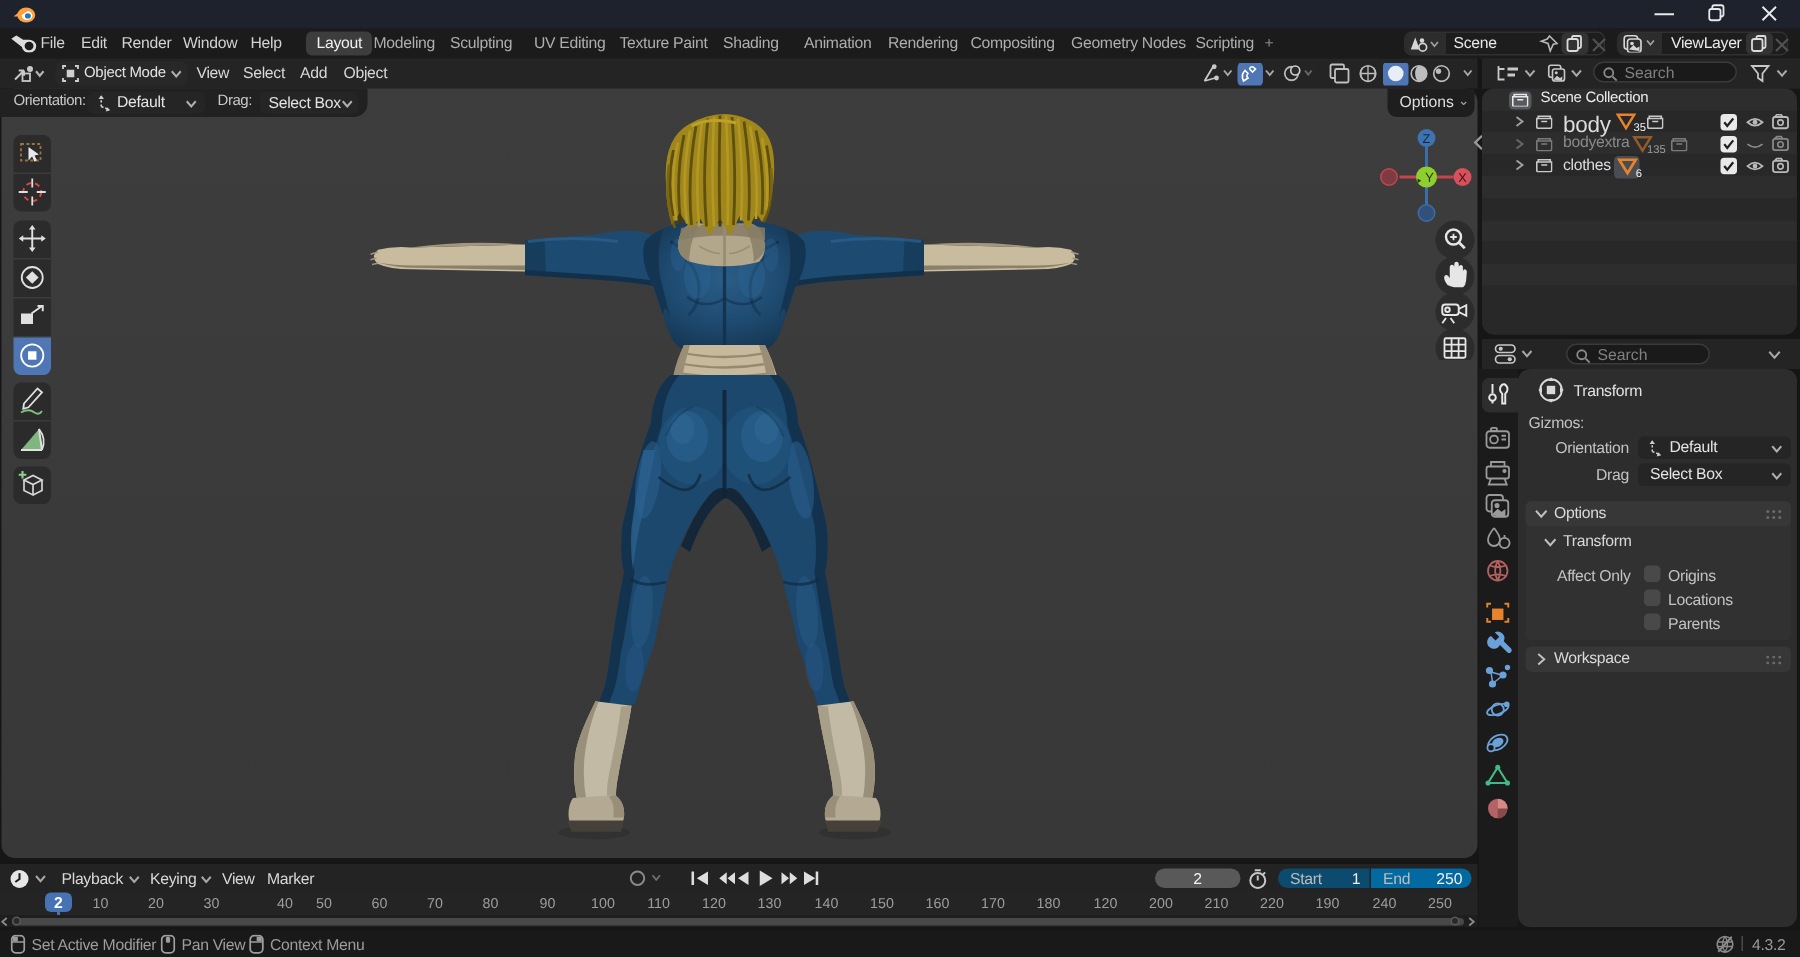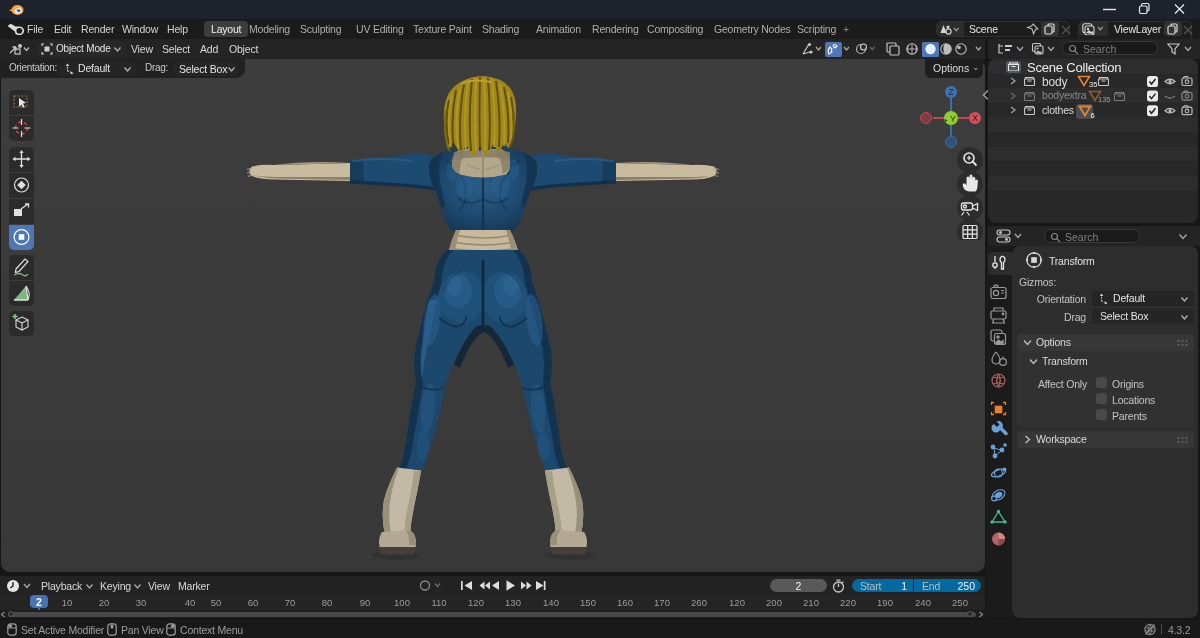--- a/index.html
+++ b/index.html
@@ -103,21 +103,21 @@
       <div class="abs" style="left:104px;top:0px;width:18px;height:14px;background:#333;border-radius:3px"></div>
       <svg class="abs" style="left:107px;top:1px" width="12" height="12" viewBox="0 0 12 12">
         <rect x="1" y="3" width="7" height="8" rx="1.5" fill="none" stroke="#dcdcdc" stroke-width="1.2"></rect>
         <path d="M4,3 v-1 a1,1 0 0 1 1,-1 h4 a1,1 0 0 1 1,1 v6 a1,1 0 0 1 -1,1 h-1" fill="none" stroke="#dcdcdc" stroke-width="1.2"></path>
       </svg>
       <svg class="abs" style="left:124px;top:3px" width="10" height="10" viewBox="0 0 10 10">
           <path d="M1,1 L9,9 M9,1 L1,9" stroke="#525252" stroke-width="1.4"></path>
         </svg>
     </div>
 
-    <div class="abs" style="left:1078px;top:2px;width:114px;height:32px;background:#1d1d1d;border:1px solid #303030;border-radius:5px">
+    <div class="abs" style="left:1078px;top:2px;width:114px;height:16px;background:#1d1d1d;border:1px solid #303030;border-radius:5px">
       <div class="abs" style="left:0;top:0;width:29px;height:14px;background:#2d2d2d;border-radius:4px 0 0 4px"></div>
       <svg class="abs" style="left:3px;top:1px" width="24" height="12" viewBox="0 0 24 12">
         <rect x="0.8" y="0.8" width="9" height="9" rx="2" fill="none" stroke="#d6d6d6" stroke-width="1.1"></rect>
         <rect x="3" y="3" width="9" height="9" rx="2" fill="#2d2d2d" stroke="#d6d6d6" stroke-width="1.1"></rect>
         <circle cx="6" cy="6" r="1.2" fill="#d6d6d6"></circle>
         <path d="M4,10 l3,-3 l2,2 l2,-1 v3 z" fill="#d6d6d6"></path>
         <path d="M16,4 l2.3,2.8 l2.3,-2.8" stroke="#a0a0a0" stroke-width="1.2" fill="none"></path>
       </svg>
       <span class="abs txt" style="left:35px;top:1px;font-size:10.5px;color:#e8e8e8">ViewLayer</span>
       <div class="abs" style="left:85px;top:0px;width:18px;height:14px;background:#333;border-radius:3px"></div>
@@ -477,29 +477,29 @@
     <div class="orow" style="top:73px;background:#282828"></div>
     <div class="orow" style="top:87.6px;background:#2d2d2d"></div>
     <div class="orow" style="top:102.2px;background:#282828"></div>
     <div class="orow" style="top:116.8px;background:#2d2d2d"></div>
     <div class="orow" style="top:131.4px;background:#282828;height:32.6px;border-radius:0 0 8px 8px"></div>
     
     <div class="abs" style="left:18px;top:1.5px;width:15px;height:12px;background:#565a5e;border-radius:3px"></div>
     <svg class="abs" style="left:20px;top:3px" width="11" height="9" viewBox="0 0 11 9">
         <path d="M0.5,2.5 h10 v5.5 a1,1 0 0 1 -1,1 h-8 a1,1 0 0 1 -1,-1 Z M1.5,2.5 v-1.5 h8 v1.5 M3.5,4.5 h4" stroke="#e8e8e8" stroke-width="1.1" fill="none"></path>
       </svg>
-    <span class="abs txt" style="left:39px;top:1px;font-size:13px;color:#ececec;letter-spacing:-0.2px">Scene Collection</span>
+    <span class="abs txt" style="left:39px;top:1px;font-size:10px;color:#ececec;letter-spacing:-0.2px">Scene Collection</span>
     
     <svg class="abs" style="left:21px;top:18px" width="8" height="8" viewBox="0 0 8 8">
         <path d="M2,1 l4,3 l-4,3" fill="none" stroke="#9f9f9f" stroke-width="1.3"></path>
       </svg>
     <svg class="abs" style="left:36px;top:17px" width="11" height="10" viewBox="0 0 11 9">
         <path d="M0.5,2.5 h10 v5.5 a1,1 0 0 1 -1,1 h-8 a1,1 0 0 1 -1,-1 Z M1.5,2.5 v-1.5 h8 v1.5 M3.5,4.5 h4" stroke="#c9c9c9" stroke-width="1.1" fill="none"></path>
       </svg>
-    <span class="abs txt" style="left:54px;top:15.6px;font-size:12px;color:#dcdcdc;letter-spacing:-0.2px">body</span>
+    <span class="abs txt" style="left:54px;top:15.6px;font-size:15px;color:#dcdcdc;letter-spacing:-0.2px">body</span>
     <svg class="abs" style="left:89px;top:16px" width="22" height="13" viewBox="0 0 22 13">
       <path d="M1.5,1.5 h11 l-5.5,9 z" fill="none" stroke="#e8832d" stroke-width="1.6"></path>
       <text x="12" y="12" font-size="7.5" fill="#efefef" font-family="Liberation Sans">35</text>
     </svg>
     <svg class="abs" style="left:110px;top:17px" width="11" height="10" viewBox="0 0 11 9">
         <path d="M0.5,2.5 h10 v5.5 a1,1 0 0 1 -1,1 h-8 a1,1 0 0 1 -1,-1 Z M1.5,2.5 v-1.5 h8 v1.5 M3.5,4.5 h4" stroke="#c9c9c9" stroke-width="1.1" fill="none"></path>
       </svg>
     
     <svg class="abs" style="left:21px;top:32.5px;opacity:0.5" width="8" height="8" viewBox="0 0 8 8">
         <path d="M2,1 l4,3 l-4,3" fill="none" stroke="#9f9f9f" stroke-width="1.3"></path>
@@ -774,21 +774,21 @@
       </g>
     </svg>
 
     <div class="abs" style="left:770px;top:2.5px;width:57px;height:13.5px;background:#595959;border-radius:7px">
       <span class="abs" style="left:0;top:1px;width:57px;text-align:center;color:#f2f2f2;font-size:10.5px">2</span>
     </div>
     <svg class="abs" style="left:831px;top:3px" width="15" height="14" viewBox="0 0 15 14">
       <circle cx="7.5" cy="8" r="5" fill="none" stroke="#c8c8c8" stroke-width="1.3"></circle>
       <path d="M7.5,8 v-3.4 M5.5,1.2 h4 M11,4 l1.4,-1.4" stroke="#c8c8c8" stroke-width="1.3" fill="none"></path>
     </svg>
-    <div class="abs" style="left:852px;top:2.5px;width:61px;height:13.5px;background:#0369a1;border-radius:7px 0 0 7px">
+    <div class="abs" style="left:852px;top:2.5px;width:61px;height:13.5px;background:#0c4a6e;border-radius:7px 0 0 7px">
       <span class="abs txt" style="left:8px;top:1px;color:#bdbdbd;font-size:10.5px;letter-spacing:-0.2px">Start</span>
       <span class="abs txt" style="right:6px;top:1px;color:#efefef;font-size:10.5px">1</span>
     </div>
     <div class="abs" style="left:914px;top:2.5px;width:67px;height:13.5px;background:#0369a1;border-radius:0 7px 7px 0">
       <span class="abs txt" style="left:8px;top:1px;color:#bdbdbd;font-size:10.5px;letter-spacing:-0.2px">End</span>
       <span class="abs txt" style="right:6px;top:1px;color:#efefef;font-size:10.5px">250</span>
     </div>
     <div id="tlruler">
       <div class="rnum" style="left:67px">10</div>
         <div class="rnum" style="left:104px">20</div>
@@ -800,21 +800,21 @@
         <div class="rnum" style="left:327px">80</div>
       <div class="rnum" style="left:365px">90</div>
         <div class="rnum" style="left:402px">100</div>
       <div class="rnum" style="left:439px">110</div>
         <div class="rnum" style="left:476px">120</div>
       <div class="rnum" style="left:513px">130</div>
         <div class="rnum" style="left:551px">140</div>
       <div class="rnum" style="left:588px">150</div>
         <div class="rnum" style="left:625px">160</div>
       <div class="rnum" style="left:662px">170</div>
-        <div class="rnum" style="left:699px">260</div>
+        <div class="rnum" style="left:699px">180</div>
       <div class="rnum" style="left:737px">120</div>
         <div class="rnum" style="left:774px">200</div>
       <div class="rnum" style="left:811px">210</div>
         <div class="rnum" style="left:848px">220</div>
       <div class="rnum" style="left:885px">190</div>
         <div class="rnum" style="left:923px">240</div>
       <div class="rnum" style="left:960px">250</div>
       <div class="abs" style="left:30px;top:1px;width:18px;height:13px;background:#4772b3;border-radius:4px">
         <span class="abs" style="left:0;top:0.5px;width:18px;text-align:center;color:#fff;font-size:10.5px;font-weight:bold">2</span>
       </div>

